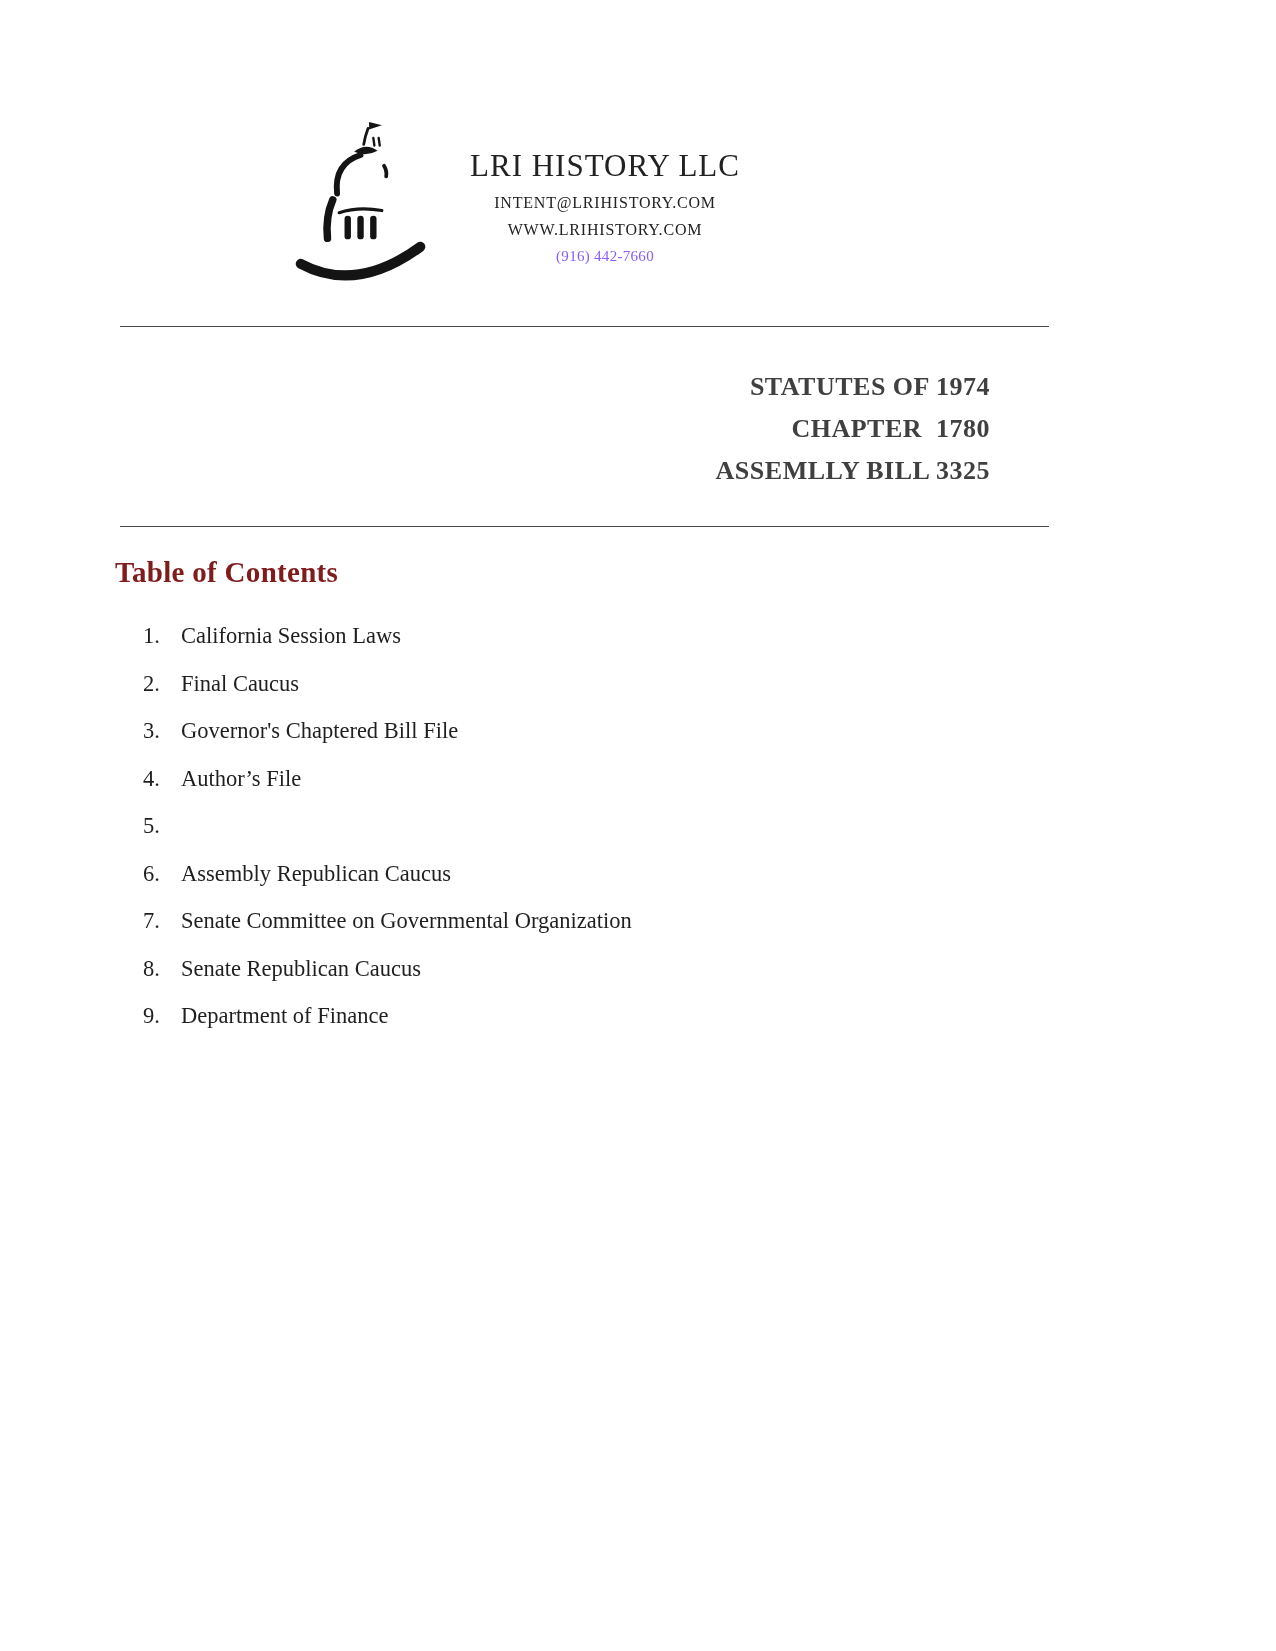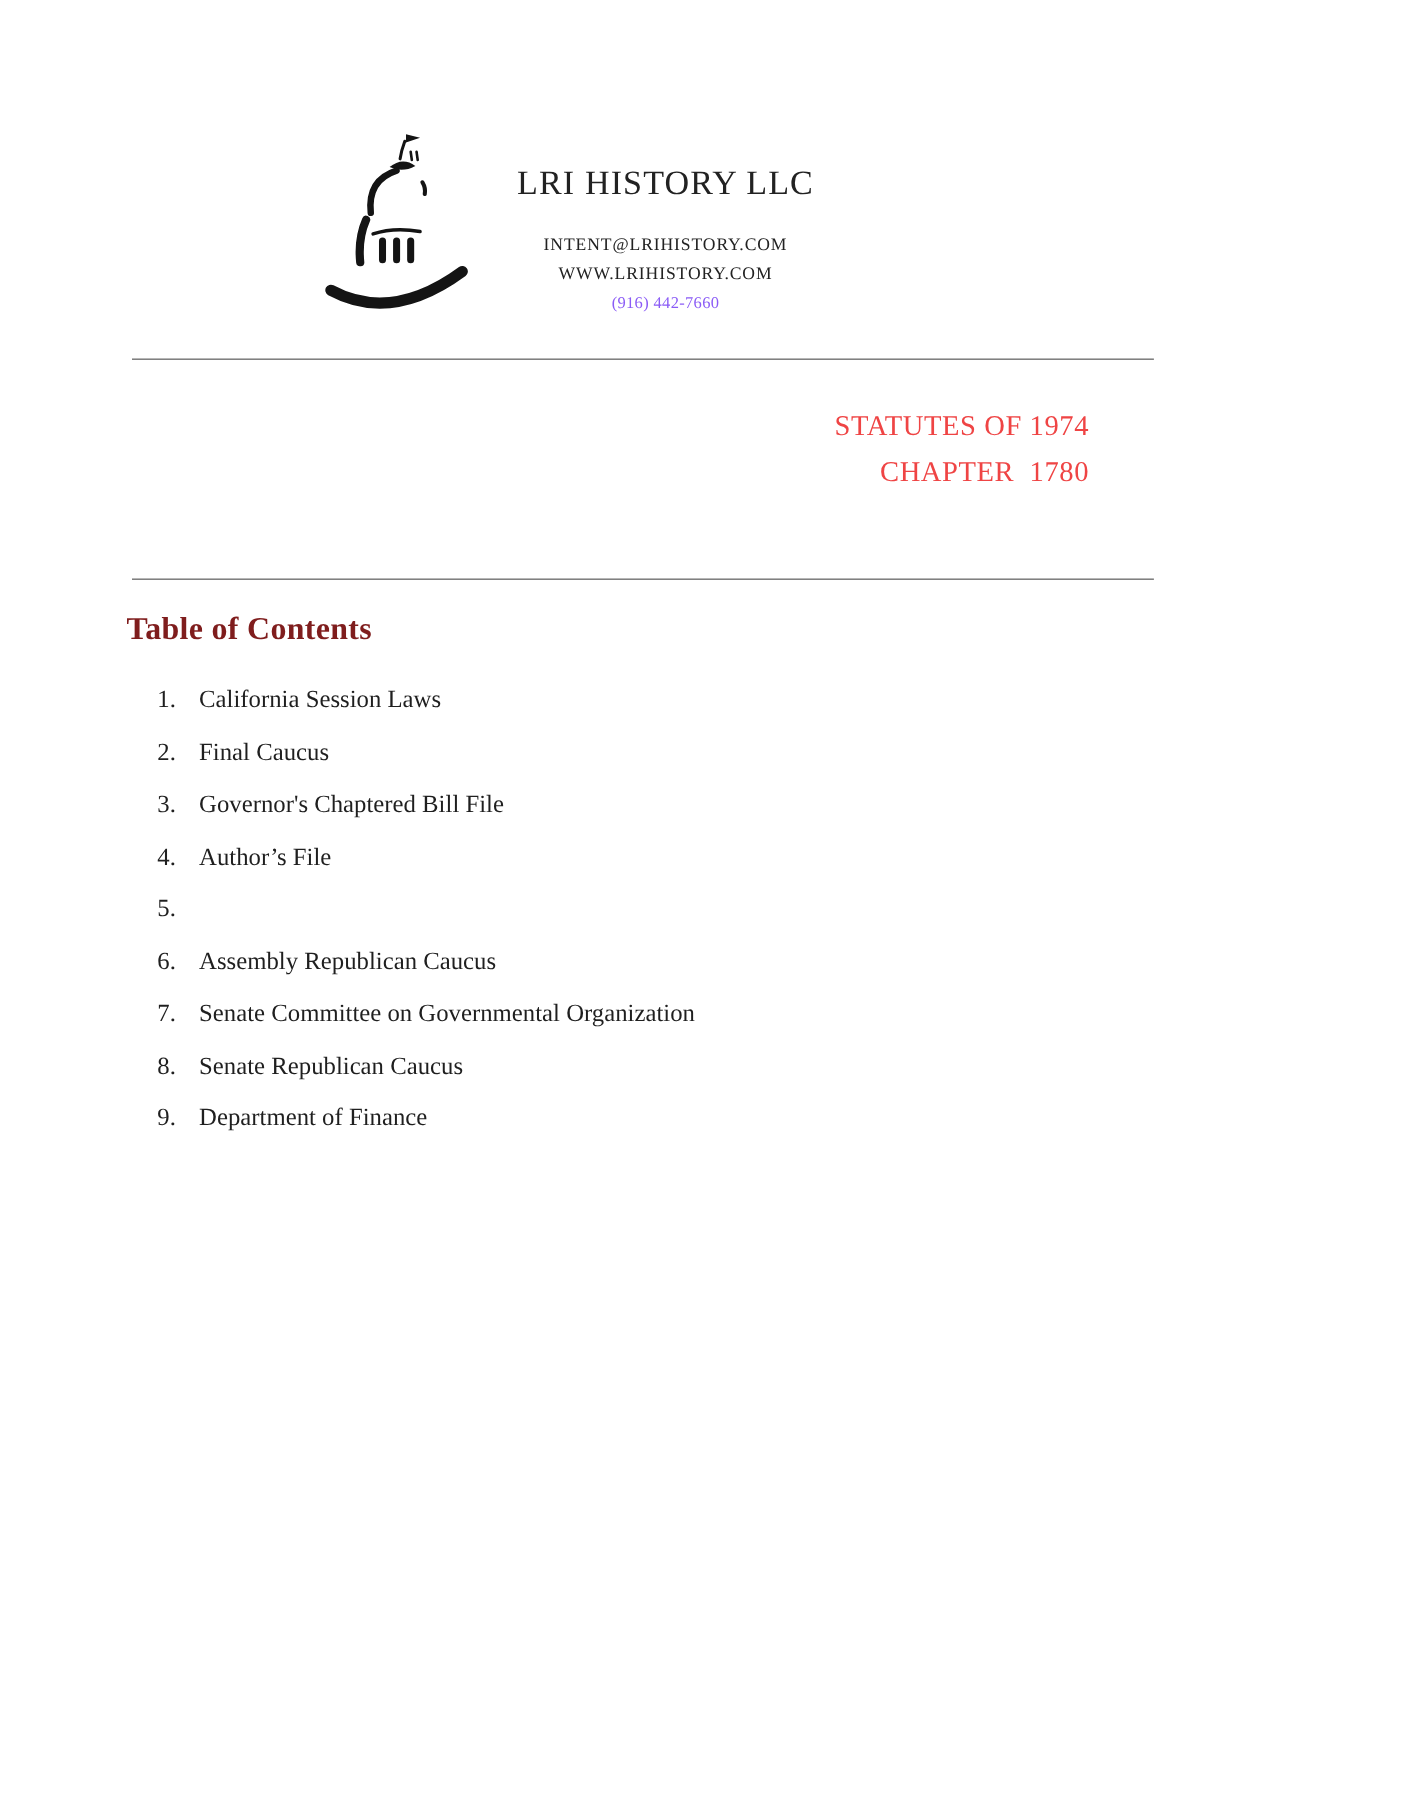--- a/index.html
+++ b/index.html
@@ -36,21 +36,21 @@
     display: flex;
     flex-direction: column;
     align-items: center;
     text-align: center;
   }
   .company-name {
     font-size: 31px;
     letter-spacing: 1px;
     color: #222;
     white-space: nowrap;
-    margin-bottom: 30px;
+    margin-bottom: 10px;
   }
   .contact-line {
     font-size: 16px;
     letter-spacing: 0.8px;
     color: #222;
     margin-bottom: 9px;
     white-space: nowrap;
   }
   .phone-line {
     font-size: 15px;
@@ -70,24 +70,24 @@
   .rule-1 { top: 326px; }
   .rule-2 { top: 526px; }
 
   
   .statute-block {
     position: absolute;
     left: 560px;
     top: 366px;
     width: 430px;
     text-align: right;
-    font-weight: normal;
+    font-weight: bold;
     font-size: 26px;
     line-height: 42px;
-    color: #ef4444;
+    color: #404040;
     letter-spacing: 0.5px;
   }
   .statute-line { white-space: pre-wrap; }
 
   
   .toc-title {
     position: absolute;
     left: 115px;
     top: 556px;
     font-size: 29px;
@@ -154,20 +154,21 @@
     <div class="contact-line">WWW.LRIHISTORY.COM</div>
     <div class="phone-line">(916) 442-7660</div>
   </div>
 
   <div class="rule rule-1"></div>
   <div class="rule rule-2"></div>
 
   <div class="statute-block">
     <div class="statute-line">STATUTES OF 1974</div>
     <div class="statute-line">CHAPTER  1780</div>
+    <div class="statute-line">ASSEMLLY BILL 3325</div>
   </div>
 
   <div class="toc-title">Table of Contents</div>
 
   <div class="toc-list">
     <div class="toc-item">
       <span class="toc-num">1.</span>
       <span class="toc-label">California Session Laws</span>
     </div>
     <div class="toc-item">

